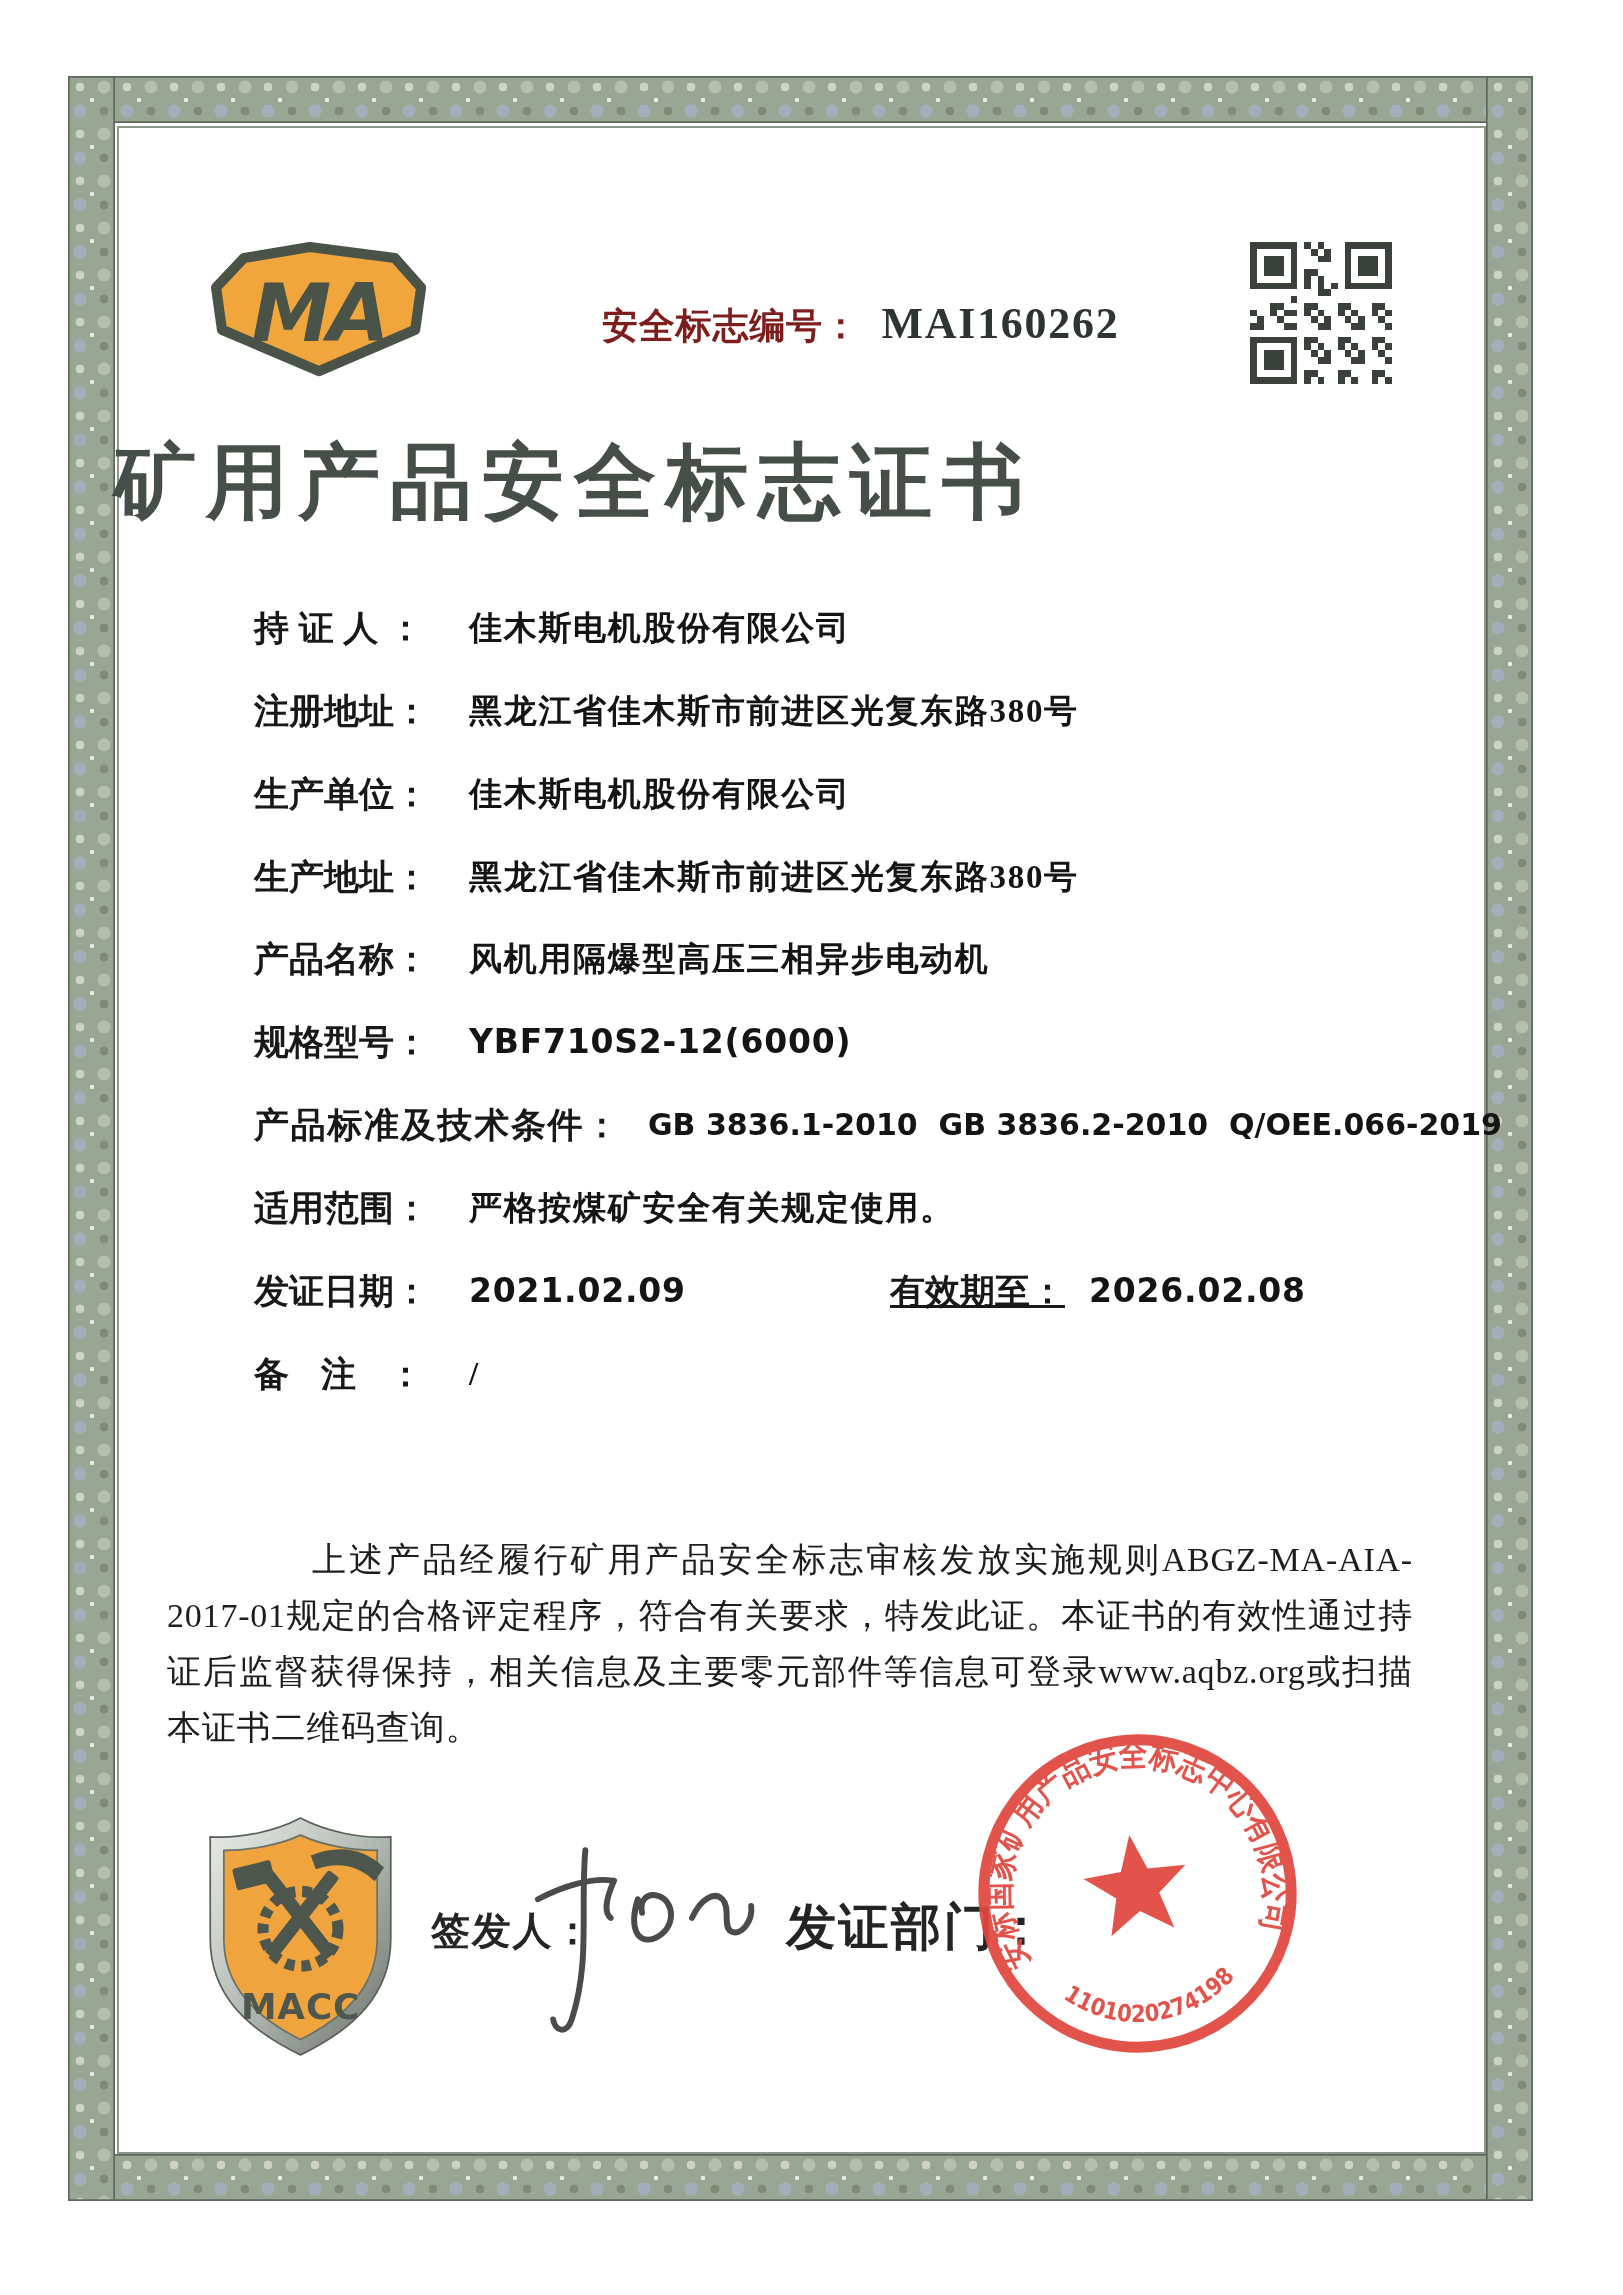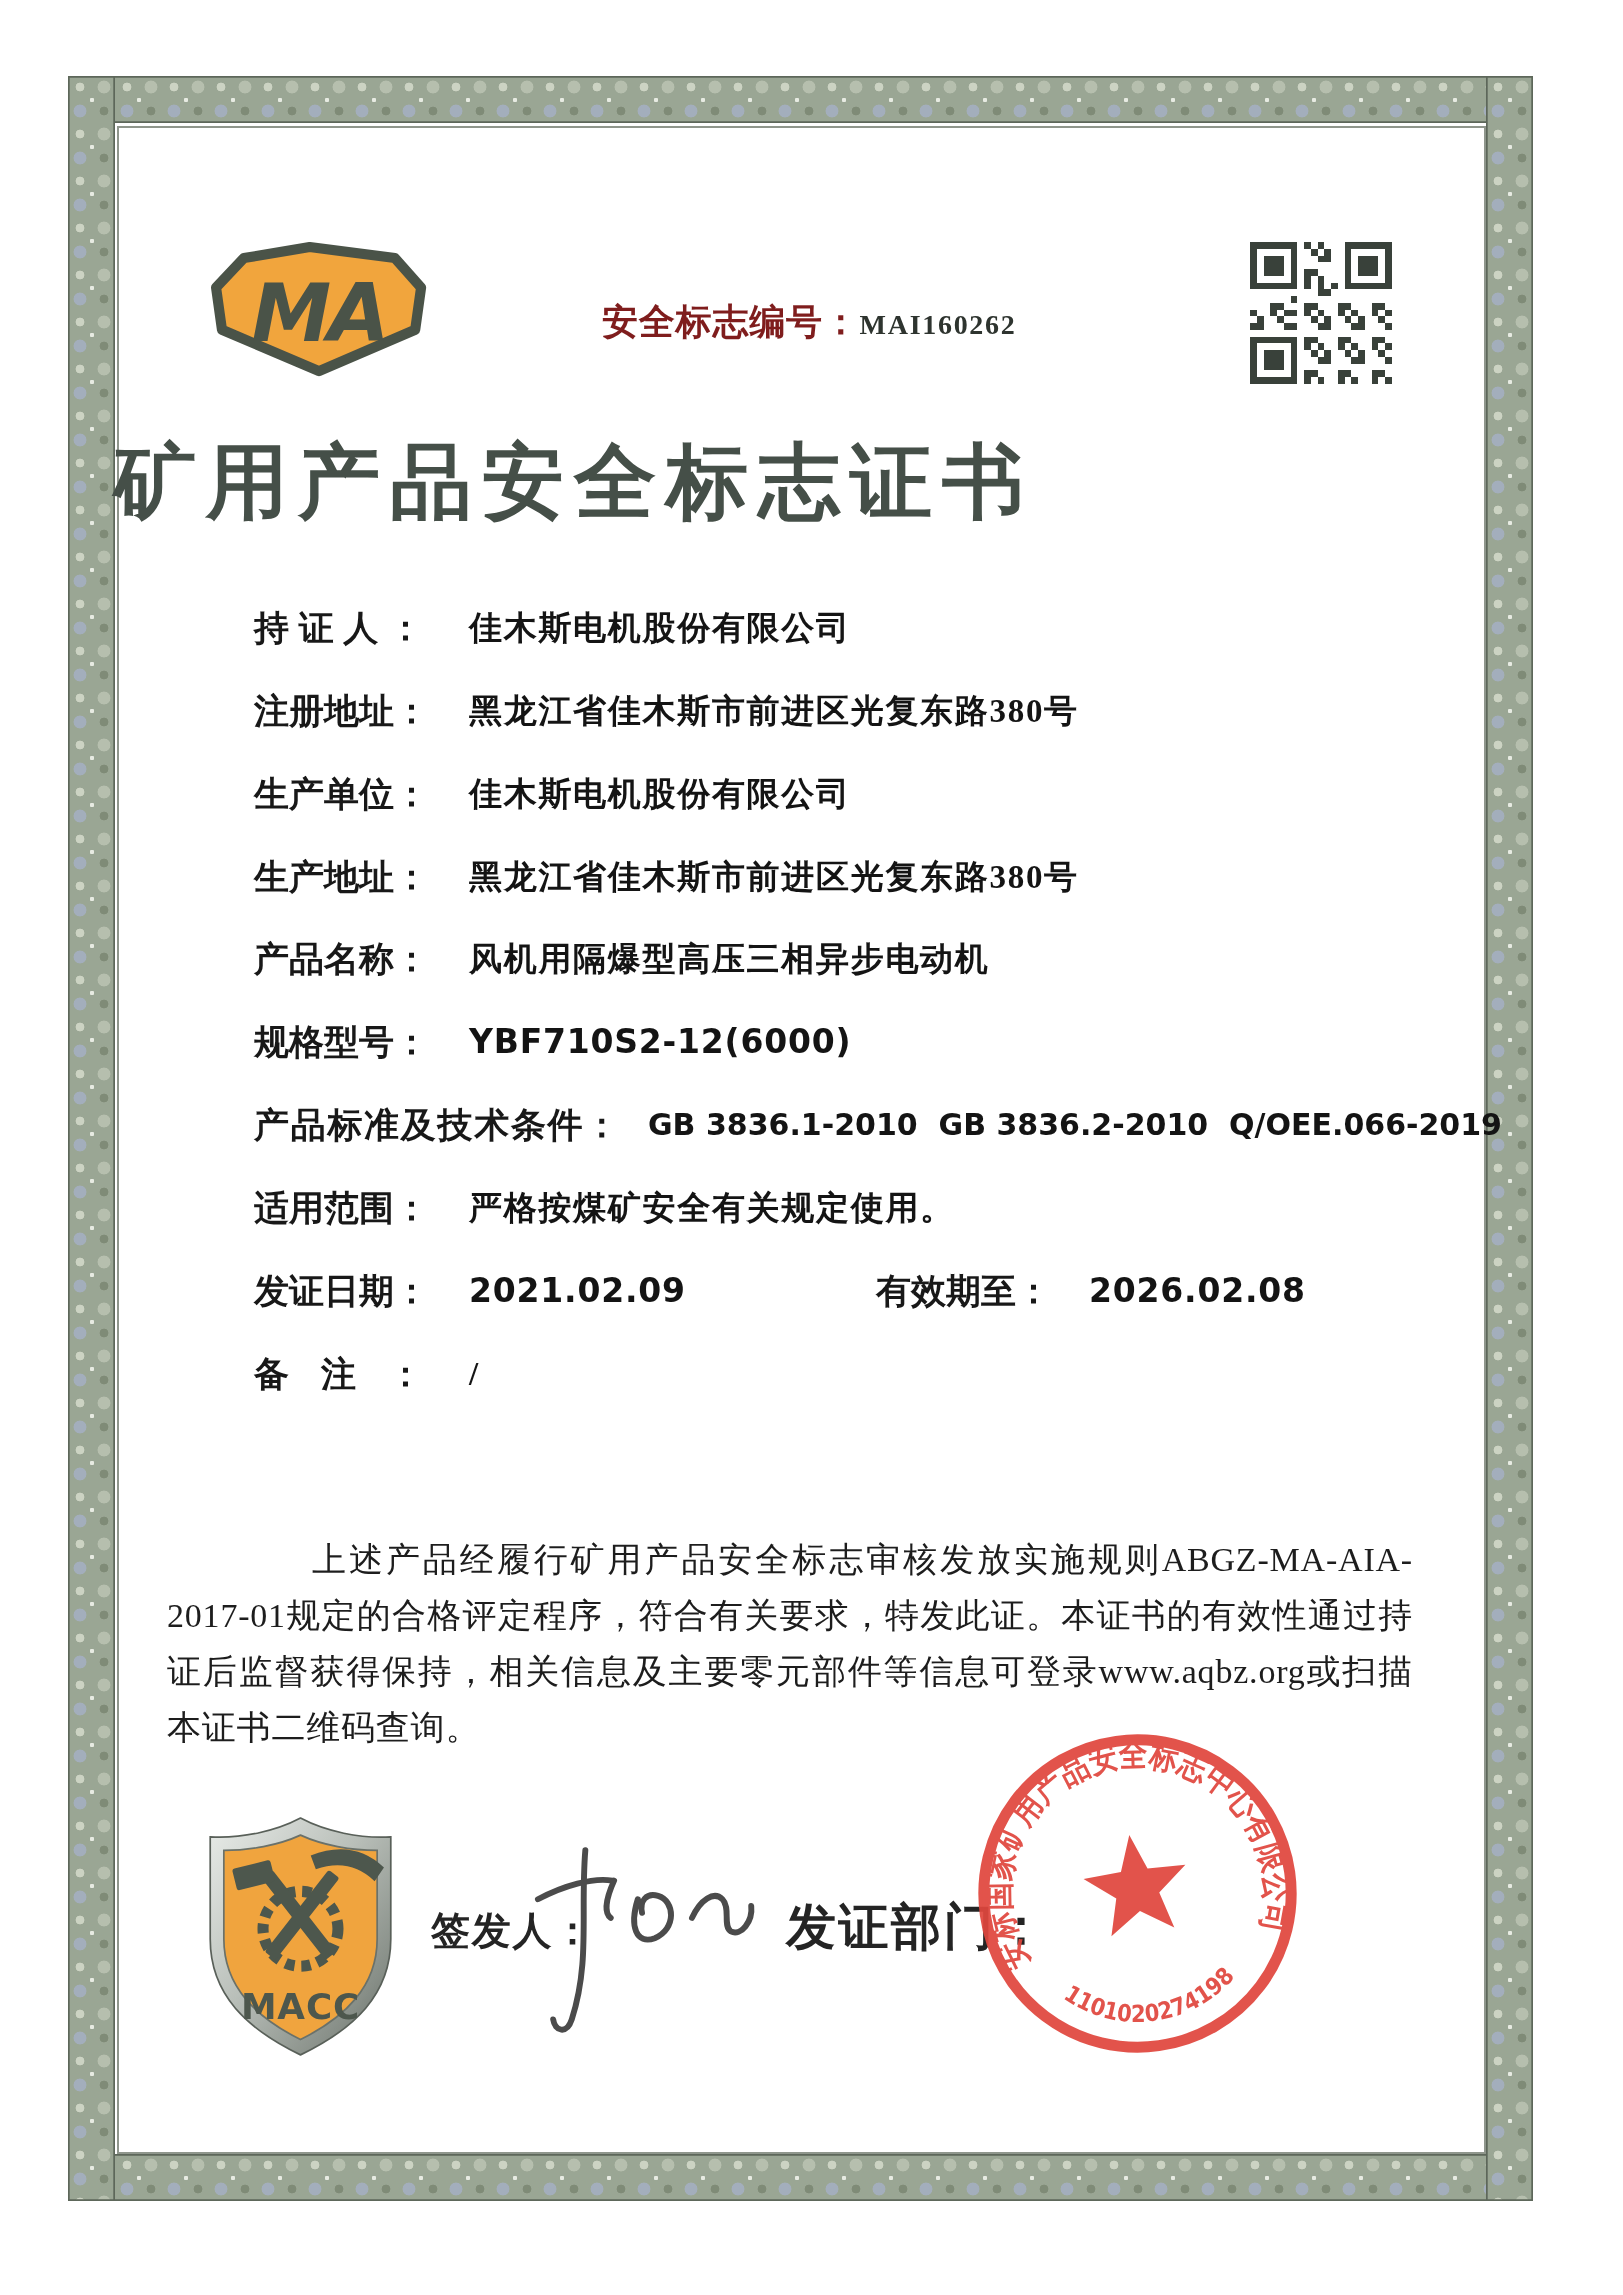--- a/index.html
+++ b/index.html
@@ -22,21 +22,21 @@
   .band.left{left:68px;top:76px;width:47px;height:2125px;}
   .band.right{left:1486px;top:76px;width:47px;height:2125px;}
   .inner-frame{left:117px;top:126px;width:1365px;height:2024px;
     border:2.5px double #8f968c;}
 
   
   .ma-badge{left:211px;top:242px;width:216px;height:135px;}
   .safety-row{left:602px;top:298px;height:47px;white-space:nowrap;}
   .safety-label{font-size:36px;font-weight:bold;color:#7f1d1d;letter-spacing:0.8px;}
   .safety-number{font-family:"Liberation Serif","DejaVu Serif",serif;
-    font-size:28px;font-weight:bold;color:#2e342f;letter-spacing:1.7px;}
+    font-size:44px;font-weight:bold;color:#2e342f;margin-left:22px;letter-spacing:1.7px;}
   .qr{left:1250px;top:242px;width:142px;height:142px;}
   .qr svg{width:100%;height:100%;}
 
   
   .cert-title{left:114px;top:428px;width:1353px;text-align:left;
     font-family:"Liberation Serif","DejaVu Serif",serif;
     font-size:82px;font-weight:bold;color:#454f48;letter-spacing:10px;
     white-space:nowrap;}
 
   
@@ -45,21 +45,21 @@
   .flabel{display:inline-block;width:169px;font-size:35px;font-weight:bold;
     color:#181818;text-align:justify;text-align-last:justify;vertical-align:top;margin-left:12px;}
   .flabel.wide{width:auto;text-align:center;text-align-last:left;letter-spacing:1.7px;}
   .fvalue{font-family:"Liberation Serif","DejaVu Serif",serif;
     font-size:33px;font-weight:bold;color:#141414;margin-left:46px;
     letter-spacing:1.7px;white-space:pre;vertical-align:top;}
   .fvalue.num{font-family:"DejaVu Sans","Liberation Sans",sans-serif;
     font-size:33px;letter-spacing:0.8px;font-weight:bold;}
   .fvalue.std{font-family:"DejaVu Sans","Liberation Sans",sans-serif;
     font-size:30px;letter-spacing:0px;margin-left:27px;font-weight:bold;}
-  .pair2-label{position:absolute;left:622px;top:0;}
+  .pair2-label{position:absolute;left:636px;top:0;text-decoration:underline;}
   .pair2-value{position:absolute;left:847px;top:0;}
 
   
   .statement{left:167px;top:1532px;width:1246px;
     font-family:"Liberation Serif","DejaVu Serif",serif;
     font-size:34px;line-height:56px;color:#1d1d1d;text-align:justify;
     text-indent:145px;letter-spacing:0.8px;}
 
   
   .macc{left:198px;top:1813px;width:205px;height:247px;}

